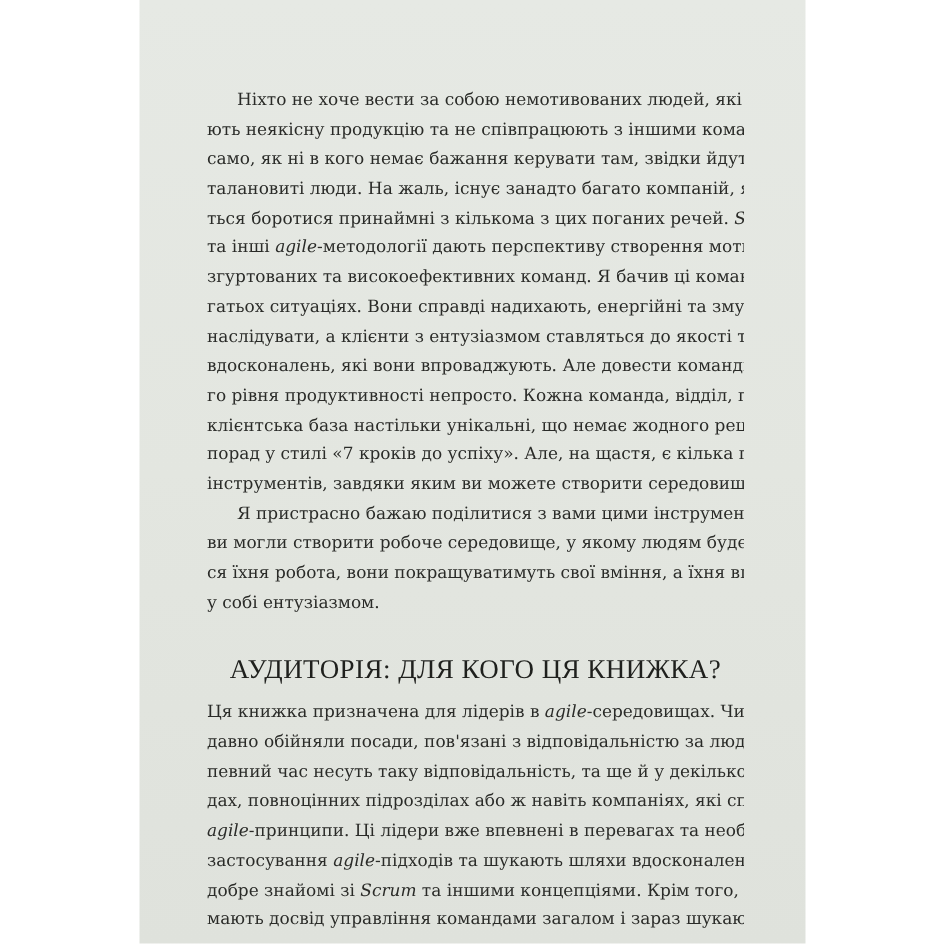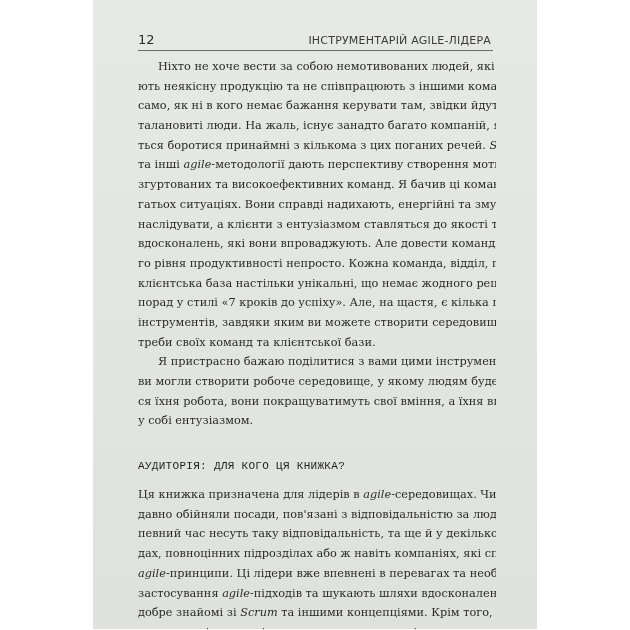--- a/index.html
+++ b/index.html
@@ -18,51 +18,46 @@
   .body {
     position:absolute; left:45px; top:57px; width:358px;
     font-family:"DejaVu Serif", serif; font-size:11.3px; line-height:19.7px;
     color:#2a2b28; text-align:justify;
   }
   .line { display:block; white-space:nowrap; text-align:justify; text-align-last:justify; height:19.7px; overflow:hidden; }
   .line.last { text-align-last:left; }
   .indent { padding-left:20px; }
   .spacer { height:22px; }
   .heading {
-    font-family:Liberation Mono, monospace; font-size:11px; letter-spacing:0.3px;
-    text-align:left; color:#1f201d; height:26px; line-height:26px; margin-bottom:6px;
+    font-family:Liberation Serif, serif; font-size:18px; letter-spacing:0.3px;
+    text-align:center; color:#1f201d; height:26px; line-height:26px; margin-bottom:6px;
   }
   i { font-style:italic; }
 </style>
 </head>
 <body>
 
 <div class="page">
-  <div class="header">
-    <span class="page-num">12</span>
-    <span class="running-title">ІНСТРУМЕНТАРІЙ AGILE-ЛІДЕРА</span>
-  </div>
 
   <div class="body">
     <div>
       <span class="line indent">Ніхто не хоче вести за собою немотивованих людей, які постача-</span>
       <span class="line">ють неякісну продукцію та не співпрацюють з іншими командами, так</span>
       <span class="line">само, як ні в кого немає бажання керувати там, звідки йдуть високо-</span>
       <span class="line">талановиті люди. На жаль, існує занадто багато компаній, які намагаю-</span>
       <span class="line">ться боротися принаймні з кількома з цих поганих речей. <i>Scrum</i>, </span>
       <span class="line">та інші <i>agile</i>-методології дають перспективу створення мотивованих,</span>
       <span class="line">згуртованих та високоефективних команд. Я бачив ці команди в ба-</span>
       <span class="line">гатьох ситуаціях. Вони справді надихають, енергійні та змушують їх</span>
       <span class="line">наслідувати, а клієнти з ентузіазмом ставляться до якості та швидкості</span>
       <span class="line">вдосконалень, які вони впроваджують. Але довести команди до тако-</span>
       <span class="line">го рівня продуктивності непросто. Кожна команда, відділ, продукт та</span>
       <span class="line">клієнтська база настільки унікальні, що немає жодного рецепта або</span>
       <span class="line">порад у стилі «7 кроків до успіху». Але, на щастя, є кілька практичних</span>
       <span class="line">інструментів, завдяки яким ви можете створити середовище під по-</span>
-      <span class="line last">треби своїх команд та клієнтської бази.</span>
     </div>
     <div>
       <span class="line indent">Я пристрасно бажаю поділитися з вами цими інструментами, щоби</span>
       <span class="line">ви могли створити робоче середовище, у якому людям буде подобати-</span>
       <span class="line">ся їхня робота, вони покращуватимуть свої вміння, а їхня впевненість</span>
       <span class="line last">у собі ентузіазмом.</span>
     </div>
 
     <div class="spacer"></div>
 

